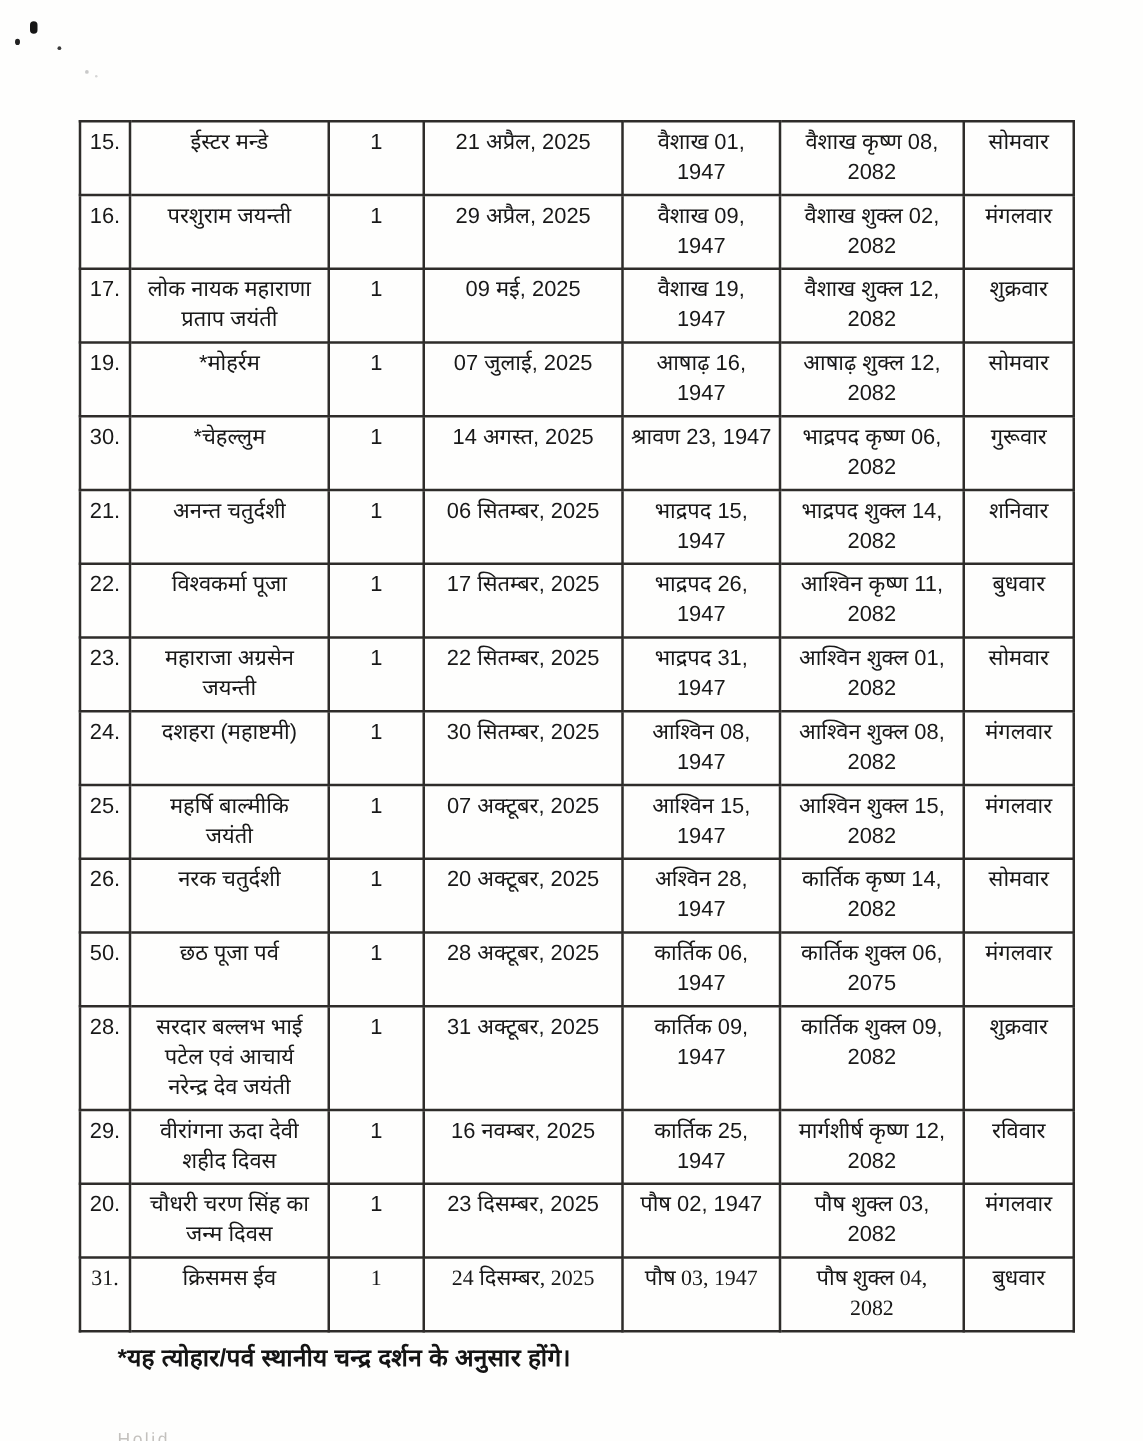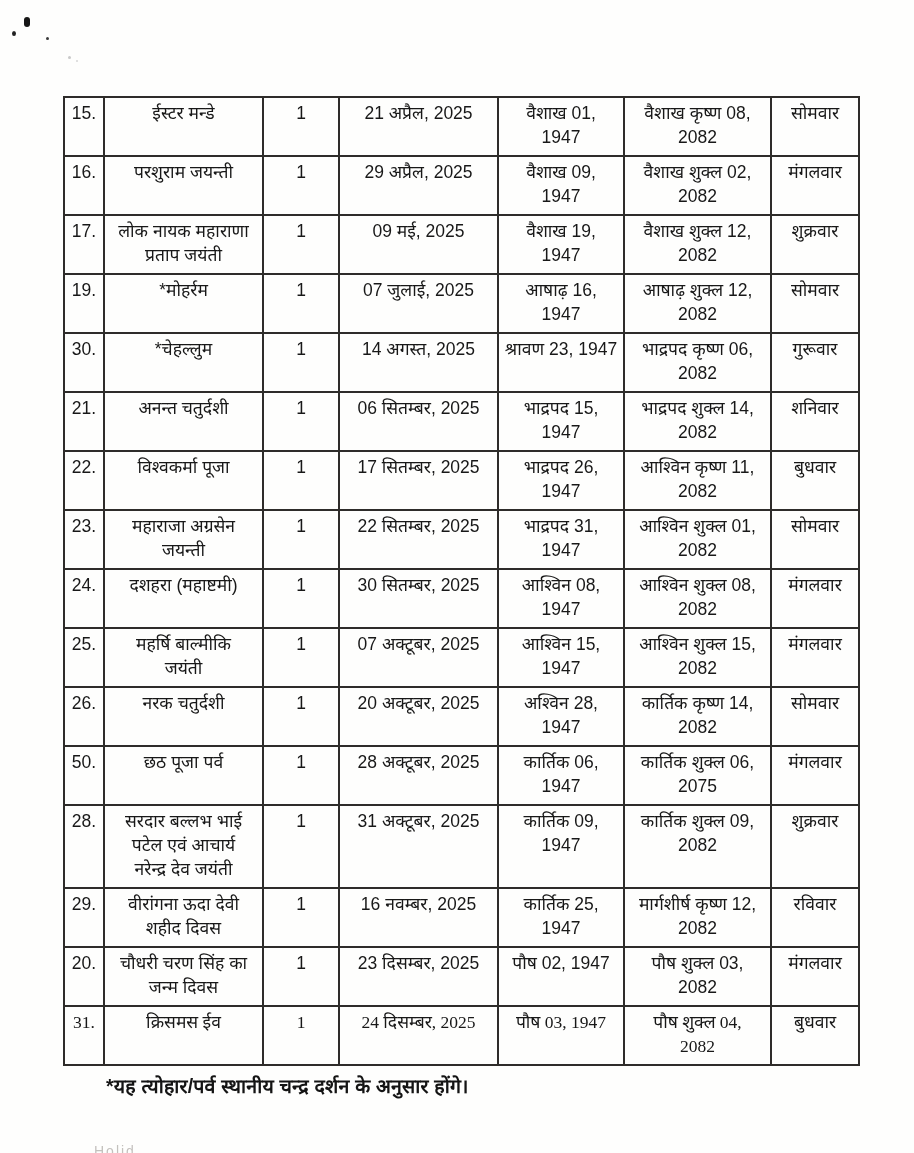--- a/index.html
+++ b/index.html
@@ -56,21 +56,20 @@
   td.c-count { font-size: 16.5px; }
 
   .footnote {
     position: absolute;
     left: 94px;
     top: 1072px;
     font-size: 19.5px;
     font-weight: 700;
     letter-spacing: 0.2px;
     color: #141414;
-    margin-left: 12px;
   }
   .faint-bottom-text {
     position: absolute;
     left: 94px;
     top: 1143px;
     font-size: 14px;
     color: #b5b2ae;
     letter-spacing: 2px;
     opacity: 0.8;
   }

